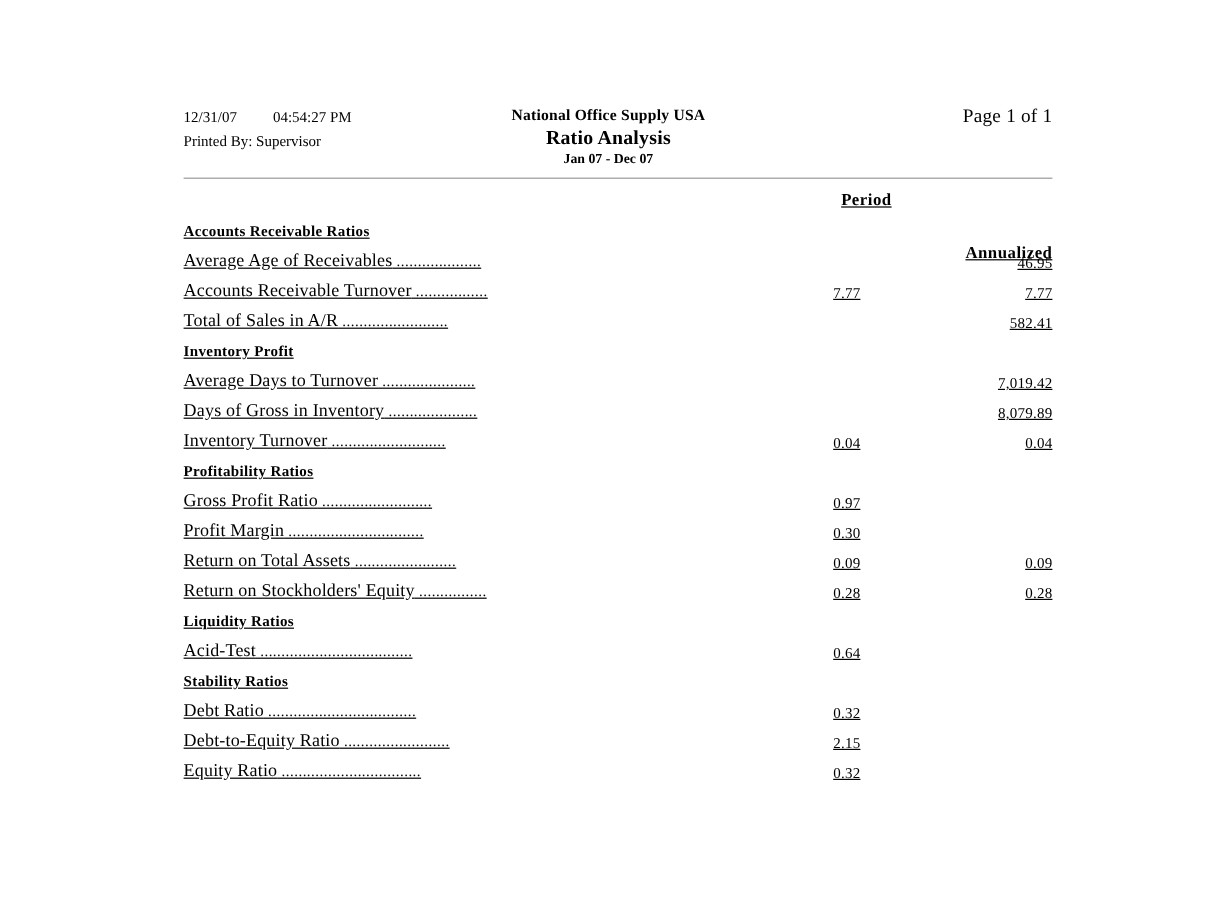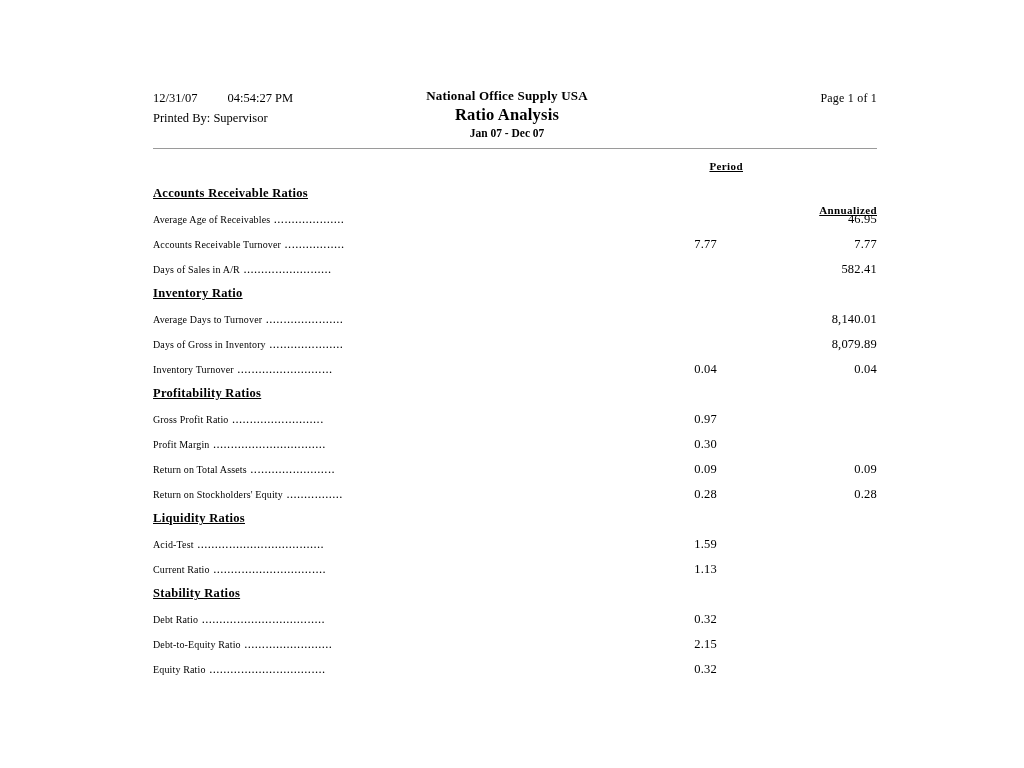--- a/index.html
+++ b/index.html
@@ -13,20 +13,21 @@
     font-family: "Liberation Serif", serif;
     color: #000000;
     position: relative;
     overflow: hidden;
   }
   .page {
     position: absolute;
     left: 153px;
     top: 88px;
     width: 724px;
+    text-decoration: underline;
   }
 
   
   .hdr {
     position: relative;
     height: 58px;
   }
   .hdr-left {
     position: absolute;
     left: 0;
@@ -63,41 +64,41 @@
   }
   .period-range {
     font-size: 11.5px;
     font-weight: bold;
     line-height: 16px;
   }
   .hdr-right {
     position: absolute;
     right: 0;
     top: 0;
-    font-size: 12px;
+    font-size: 16px;
     line-height: 20px;
     white-space: nowrap;
     letter-spacing: 0.2px;
   }
 
   .rule {
     border-top: 1px solid #9a9a9a;
     margin-top: 2px;
     width: 724px;
   }
 
   
   .col-heads {
     position: relative;
     height: 28px;
   }
   .col-head {
     position: absolute;
     top: 11px;
-    font-size: 11px;
+    font-size: 14px;
     font-weight: bold;
     text-decoration: underline;
     letter-spacing: 0.4px;
     text-align: right;
   }
   .col-head.period {
     right: 134px;
   }
   .col-head.annualized {
     right: 0;
@@ -128,21 +129,21 @@
 
   .section-title {
     font-size: 12.5px;
     font-weight: bold;
     text-decoration: underline;
     letter-spacing: 0.3px;
     display: inline-block;
     padding-bottom: 1px;
   }
   .item-label {
-    font-size: 10px;
+    font-size: 15px;
     letter-spacing: 0.15px;
     display: inline;
     white-space: nowrap;
     text-align: center;
   }
   .leader {
     font-size: 12.5px;
     letter-spacing: 0.4px;
   }
   .num {
@@ -215,40 +216,40 @@
         <tr class="item-row">
           <td class="c-label"><span class="item-label">Accounts Receivable Turnover</span><span class="leader"> .................</span></td>
           <td class="c-period num">
             <span class="num-inner">7.77</span>
           </td>
           <td class="c-annual num">
             <span class="num-inner">7.77</span>
           </td>
         </tr>
         <tr class="item-row">
-          <td class="c-label"><span class="item-label">Days of Sales in A/R</span><span class="leader"> .........................</span></td>
+          <td class="c-label"><span class="item-label">Total of Sales in A/R</span><span class="leader"> .........................</span></td>
           <td class="c-period num">
             <span class="num-inner"></span>
           </td>
           <td class="c-annual num">
             <span class="num-inner">582.41</span>
           </td>
         </tr>
         <tr class="section-row">
-          <td class="c-label"><span class="section-title">Inventory Ratio</span></td>
+          <td class="c-label"><span class="section-title">Inventory Profit</span></td>
           <td class="c-period"></td>
           <td class="c-annual"></td>
         </tr>
         <tr class="item-row">
           <td class="c-label"><span class="item-label">Average Days to Turnover</span><span class="leader"> ......................</span></td>
           <td class="c-period num">
             <span class="num-inner"></span>
           </td>
           <td class="c-annual num">
-            <span class="num-inner">8,140.01</span>
+            <span class="num-inner">7,019.42</span>
           </td>
         </tr>
         <tr class="item-row">
           <td class="c-label"><span class="item-label">Days of Gross in Inventory</span><span class="leader"> .....................</span></td>
           <td class="c-period num">
             <span class="num-inner"></span>
           </td>
           <td class="c-annual num">
             <span class="num-inner">8,079.89</span>
           </td>
@@ -304,30 +305,21 @@
           </td>
         </tr>
         <tr class="section-row">
           <td class="c-label"><span class="section-title">Liquidity Ratios</span></td>
           <td class="c-period"></td>
           <td class="c-annual"></td>
         </tr>
         <tr class="item-row">
           <td class="c-label"><span class="item-label">Acid-Test</span><span class="leader"> ....................................</span></td>
           <td class="c-period num">
-            <span class="num-inner">1.59</span>
-          </td>
-          <td class="c-annual num">
-            <span class="num-inner"></span>
-          </td>
-        </tr>
-        <tr class="item-row">
-          <td class="c-label"><span class="item-label">Current Ratio</span><span class="leader"> ................................</span></td>
-          <td class="c-period num">
-            <span class="num-inner">1.13</span>
+            <span class="num-inner">0.64</span>
           </td>
           <td class="c-annual num">
             <span class="num-inner"></span>
           </td>
         </tr>
         <tr class="section-row">
           <td class="c-label"><span class="section-title">Stability Ratios</span></td>
           <td class="c-period"></td>
           <td class="c-annual"></td>
         </tr>

